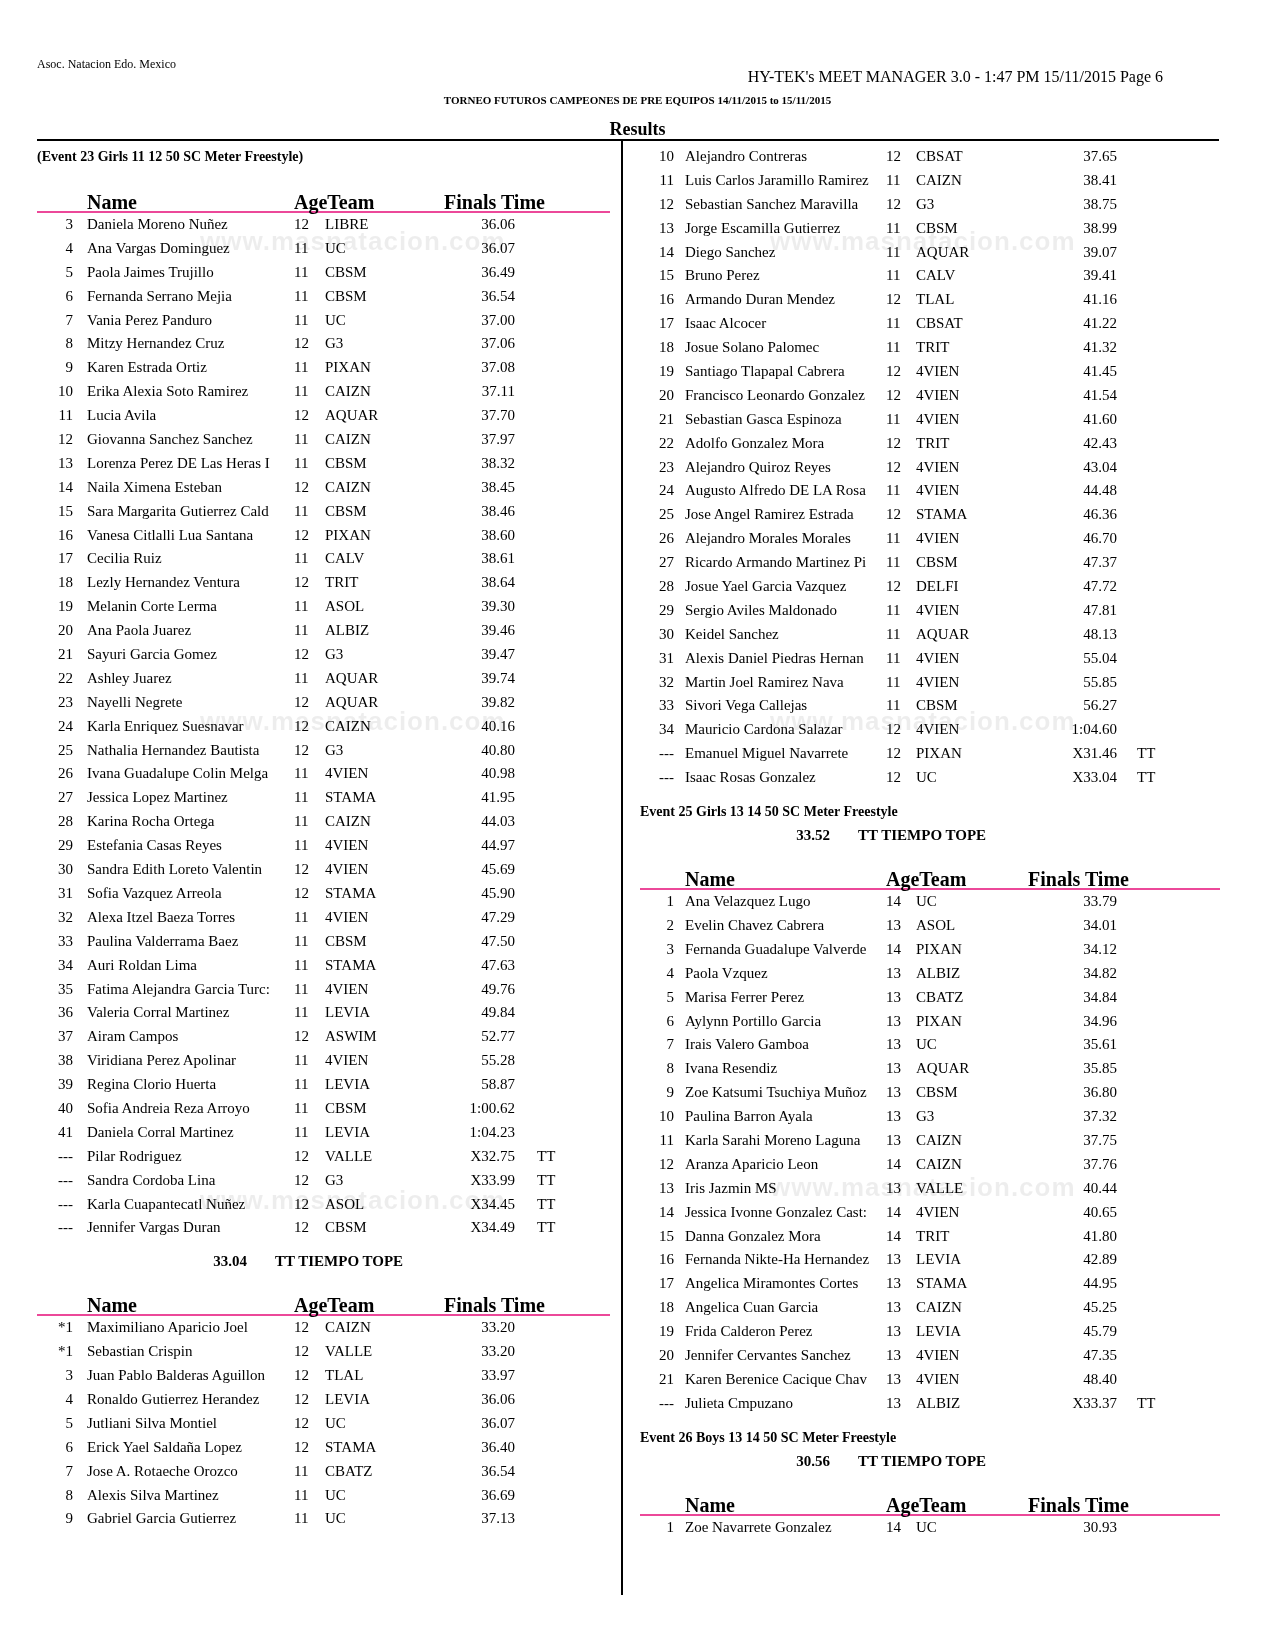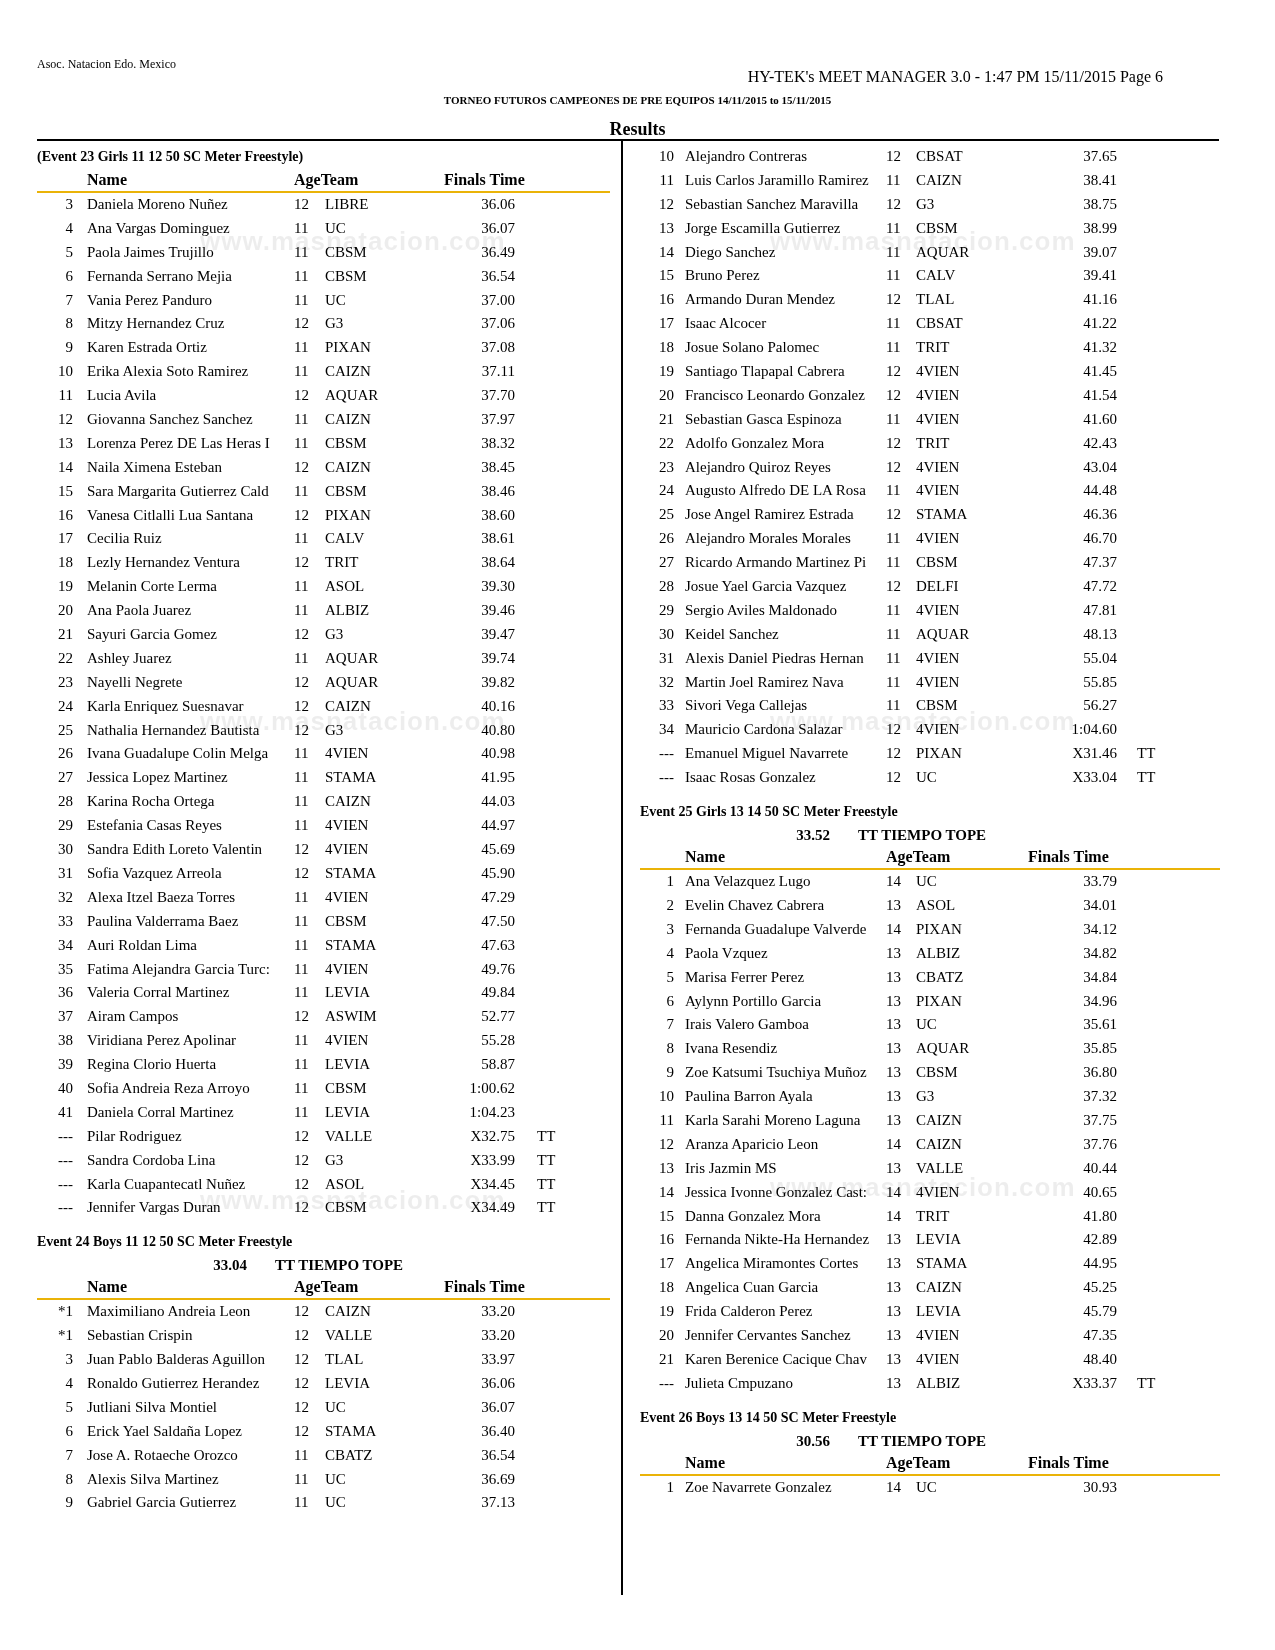--- a/index.html
+++ b/index.html
@@ -17,21 +17,21 @@
   .col { position: absolute; }
   .col-left { left: 37px; top: 145px; width: 573px; }
   .col-right { left: 640px; top: 145px; width: 580px; }
 
   .event-title { font-size: 14px; font-weight: bold; height: 24px; line-height: 24px; }
   .cut-line { font-size: 15px; font-weight: bold; height: 22px; line-height: 22px; }
   .cut-line .cut-time { display: inline-block; width: 210px; text-align: right; }
   .cut-line .cut-label { margin-left: 28px; }
   .col-right .cut-line .cut-time { width: 190px; }
 
-  .th { position: relative; height: 22px; font-size: 16px; font-weight: bold; border-bottom: 2px solid #eab308; }
+  .th { position: relative; height: 22px; font-size: 20px; font-weight: bold; border-bottom: 2px solid #ec4899; margin-top: 20px; }
   .th span { position: absolute; top: 2px; }
   .th .h-name { left: 50px; }
   .th .h-age { left: 257px; }
   .th .h-time { left: 407px; }
 
   .row { position: relative; height: 23.9px; font-size: 15px; line-height: 23.9px; white-space: nowrap; }
   .row span { position: absolute; top: 0; }
   .row .place { left: 0; width: 36px; text-align: right; }
   .row .name { left: 50px; width: 190px; overflow: hidden; }
   .row .age { left: 257px; }
@@ -419,33 +419,32 @@
         <span class="place">---</span>
         <span class="name">Jennifer Vargas Duran</span>
         <span class="age">12</span>
         <span class="team">CBSM</span>
         <span class="time">X34.49</span>
         <span class="flag">TT</span>
       </div>
     </div>
 
   <div class="spacer"></div>
-  <div class="event-title">Event 24  Boys 11 12 50 SC Meter Freestyle</div>
   <div class="cut-line">
     <span class="cut-time">33.04</span><span class="cut-label">TT TIEMPO TOPE</span>
   </div>
   <div class="th">
     <span class="h-name">Name</span>
     <span class="h-age"><span style="position:static">Age</span><span style="position:static">Team</span></span>
     <span class="h-time">Finals Time</span>
   </div>
   <div class="rows">
       <div class="row">
         <span class="place">*1</span>
-        <span class="name">Maximiliano Andreia Leon</span>
+        <span class="name">Maximiliano Aparicio Joel</span>
         <span class="age">12</span>
         <span class="team">CAIZN</span>
         <span class="time">33.20</span>
         <span class="flag"></span>
       </div>
       <div class="row">
         <span class="place">*1</span>
         <span class="name">Sebastian Crispin</span>
         <span class="age">12</span>
         <span class="team">VALLE</span>

